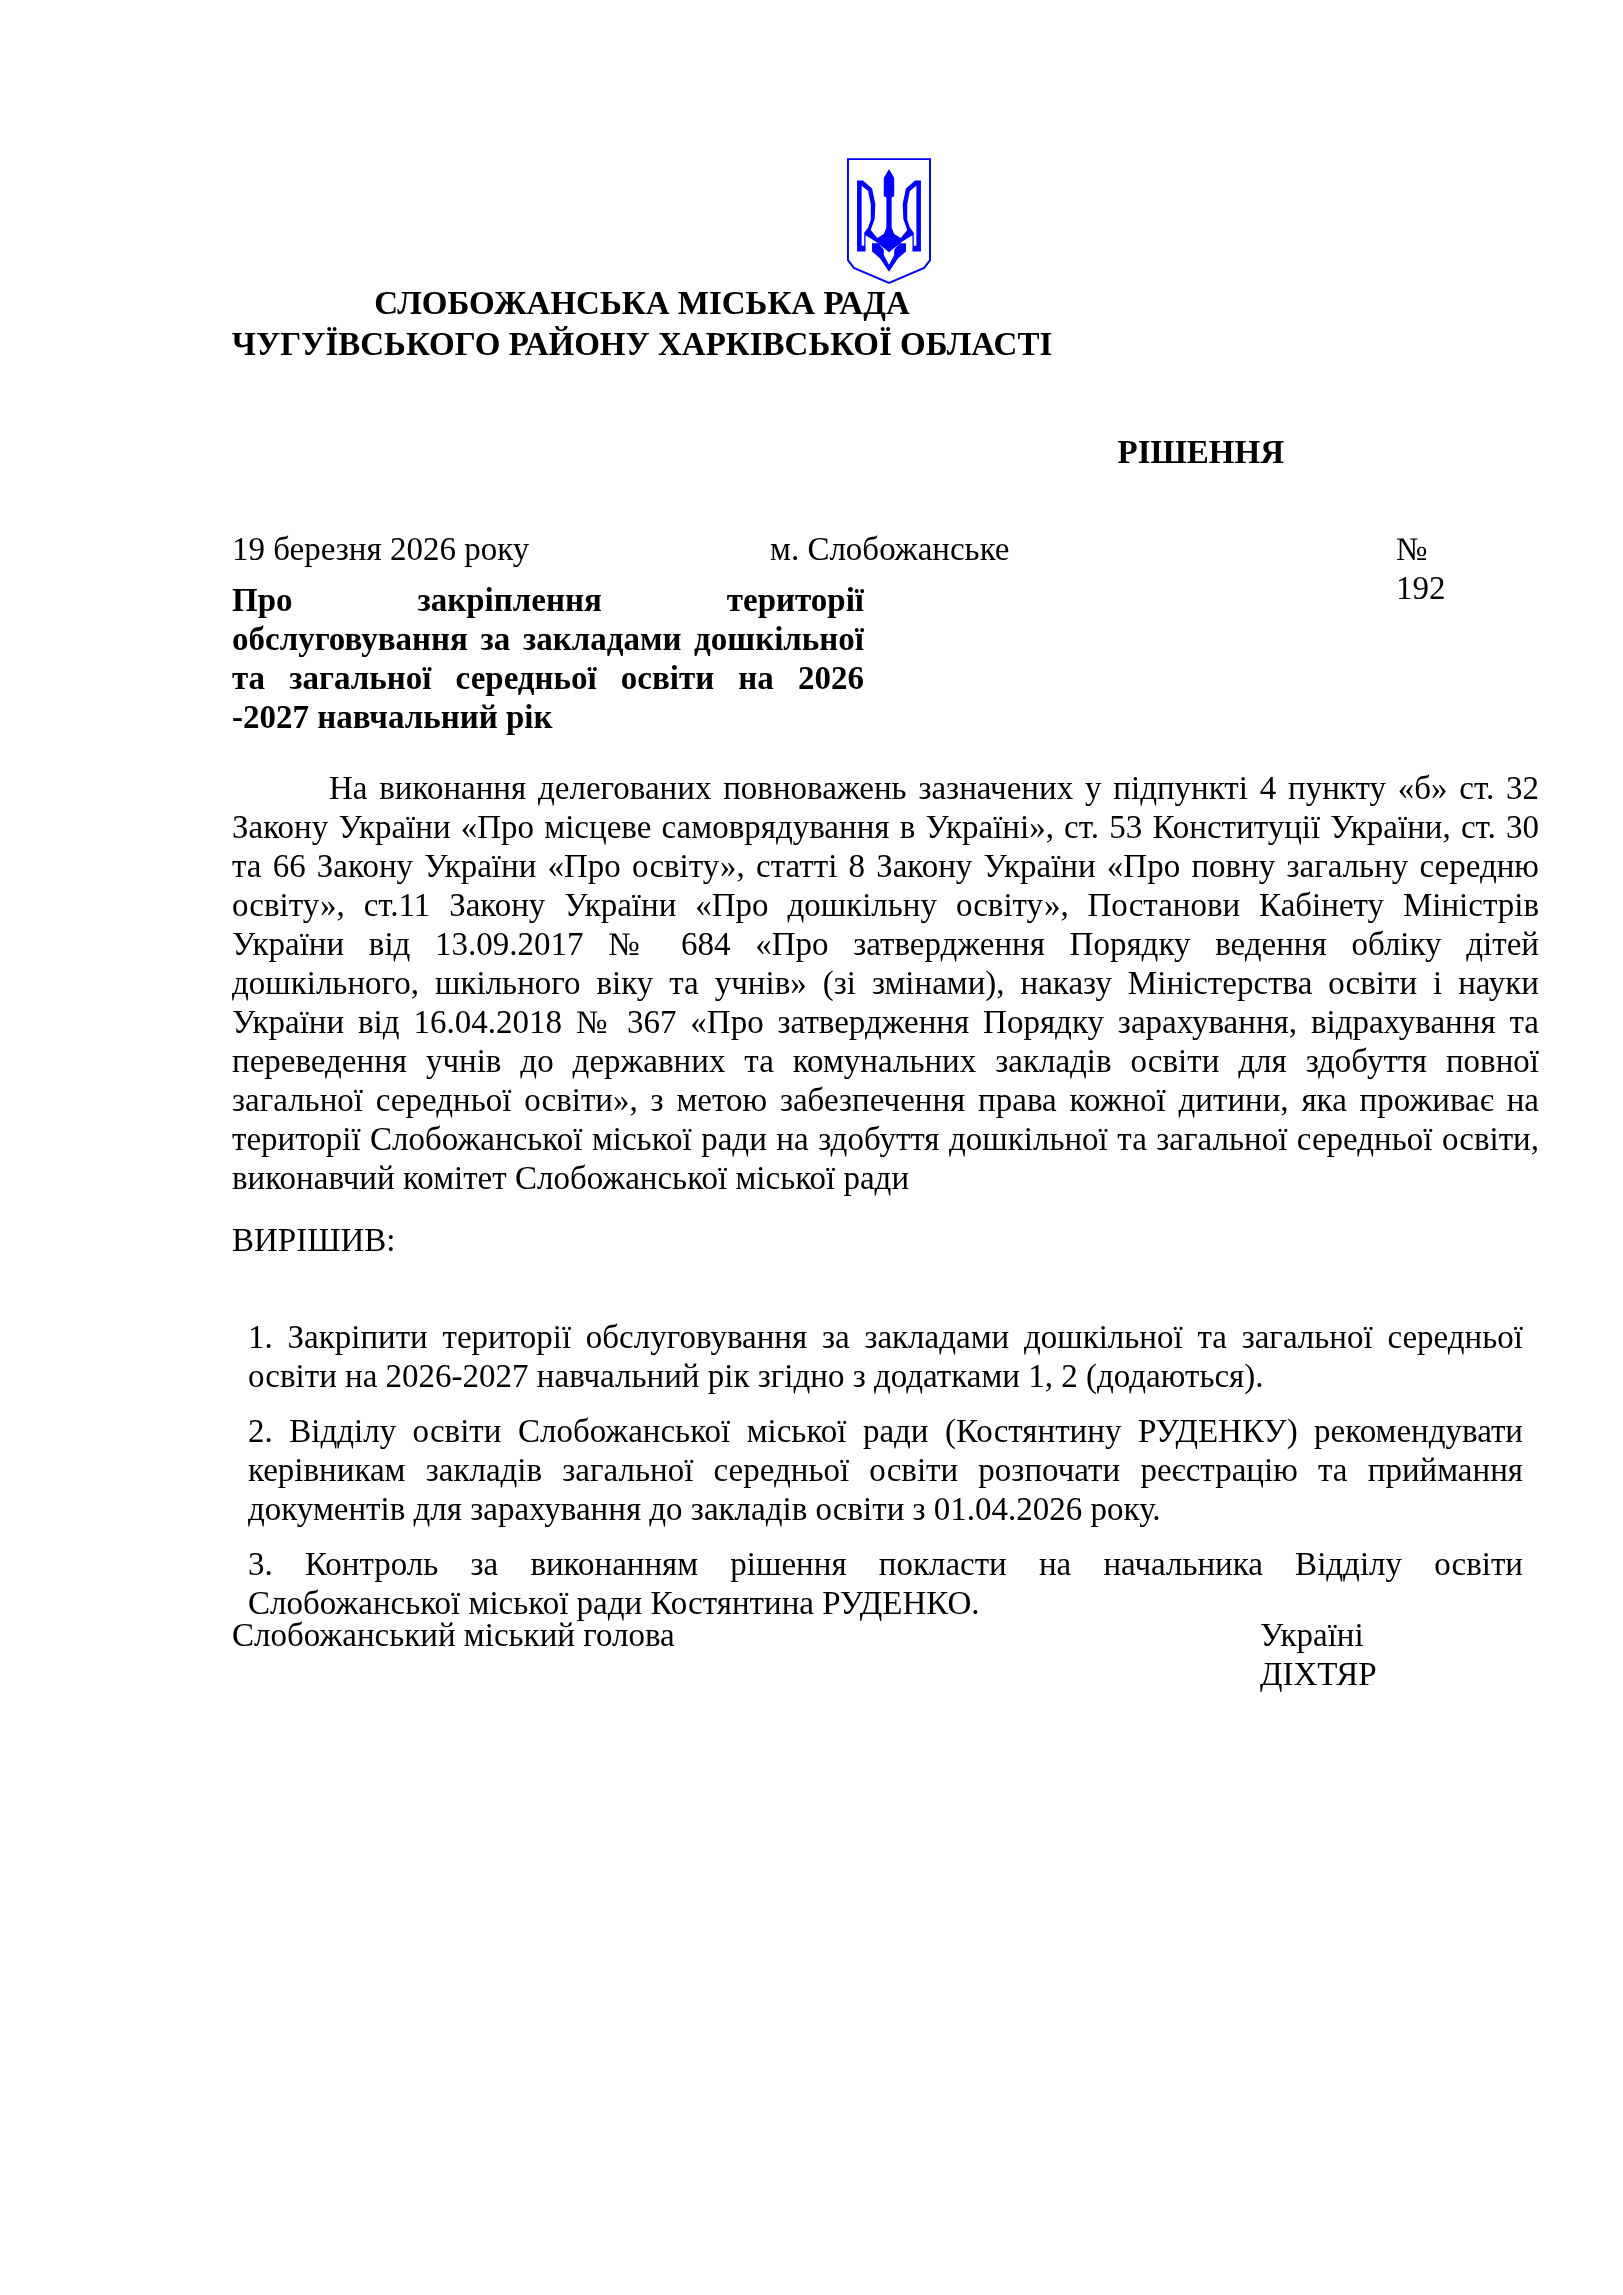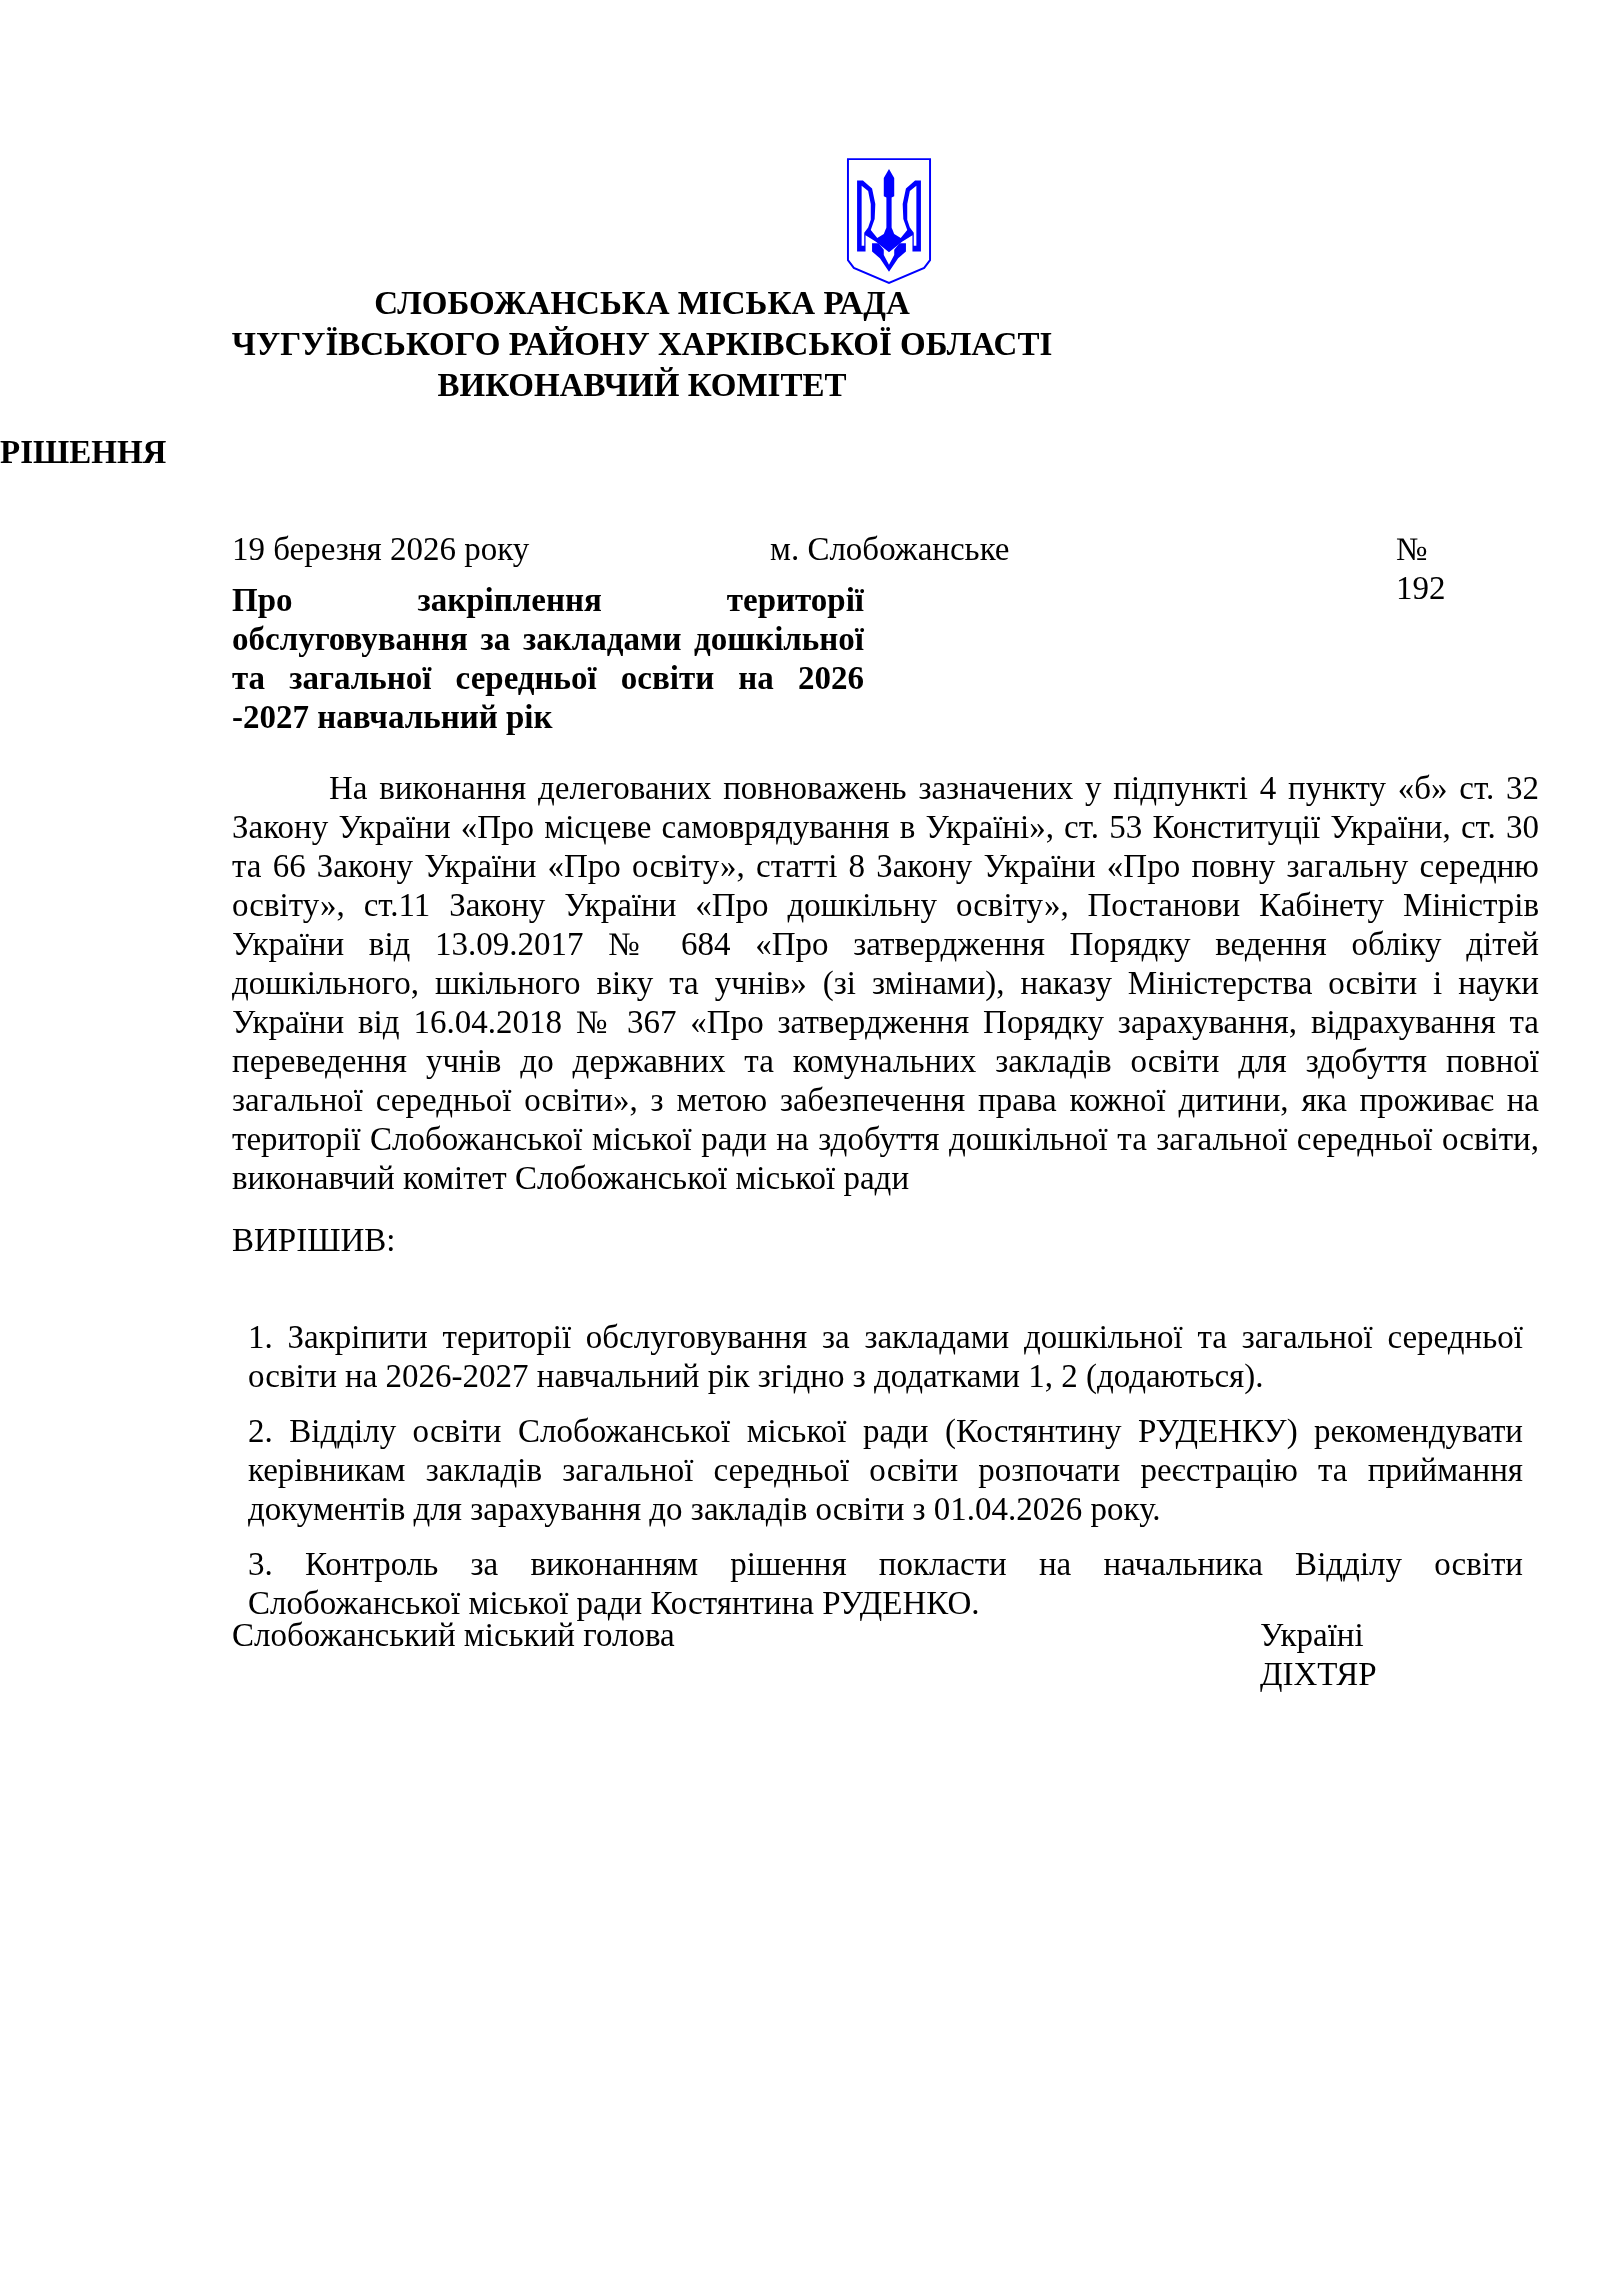--- a/index.html
+++ b/index.html
@@ -4,21 +4,21 @@
   <style>
     html, body { margin: 0; padding: 0; background: #ffffff; }
     body { width: 1623px; height: 2295px; position: relative; overflow: hidden;
            font-family: "Liberation Serif", "DejaVu Serif", serif; color: #000; }
     .page { position: absolute; left: 0; top: 0; width: 1284px; height: 2295px; background: #fff; }
     .emblem { position: absolute; left: 846px; top: 157px; width: 86px; height: 128px; }
     .emblem svg { width: 100%; height: 100%; display: block; }
     .header { position: absolute; left: 0; top: 283px; width: 100%; text-align: center;
               font-weight: bold; font-size: 33px; line-height: 41px; }
     .header .line { display: block; }
-    .title { position: absolute; left: 0; top: 433px; width: 100%; text-align: left;
+    .title { position: absolute; left: 0; top: 433px; width: 100%; text-align: right;
              font-weight: bold; font-size: 33px; line-height: 39px; }
     .meta { position: absolute; top: 506px; font-size: 33px; line-height: 39px; margin-top: 24px; }
     .meta-date { left: 232px; }
     .meta-place { left: 770px; }
     .meta-number { left: 1396px; }
     .subject { position: absolute; left: 232px; top: 581px; width: 632px;
                font-weight: bold; font-size: 33px; line-height: 39px; text-align: justify;
                text-align-last: left; }
     .body-text { position: absolute; left: 232px; width: 1307px; font-size: 33px;
                  line-height: 39px; text-align: justify; }
@@ -44,21 +44,20 @@
 
       <path d="M17 36 L26 36 L40 48 L45 72 L44 95 L38 112 L48 124 L58 118 L62 108 L66 118 L70 108 L74 118 L84 124 L94 112 L88 95 L87 72 L92 48 L106 36 L115 36 L115 145 L102 145 L102 120 L86 130 L66 146 L46 130 L30 120 L30 145 L17 145 Z M24 44 L24 136 L28 136 L28 116 L34 108 L38 96 L38 72 L34 52 Z M108 44 L98 52 L94 72 L94 96 L98 108 L104 116 L104 136 L108 136 Z" fill="#0000ff" fill-rule="evenodd"></path>
 
       <path d="M40 132 L50 132 L58 142 L58 150 L66 165 L74 150 L74 142 L82 132 L92 132 L92 145 L80 155 L66 176 L52 155 L40 145 Z" fill="#0000ff"></path>
     </svg>
   </div>
 
   <div class="header">
     <span class="line">СЛОБОЖАНСЬКА МІСЬКА  РАДА</span>
     <span class="line">ЧУГУЇВСЬКОГО РАЙОНУ ХАРКІВСЬКОЇ  ОБЛАСТІ</span>
-    <span class="line">ВИКОНАВЧИЙ КОМІТЕТ</span>
   </div>
 
   <div class="title">РІШЕННЯ</div>
 
   <div class="meta meta-date">19 березня 2026 року</div>
   <div class="meta meta-place">м.  Слобожанське</div>
   <div class="meta meta-number">№  192</div>
 
   <div class="subject">Про закріплення території обслуговування за закладами дошкільної та загальної середньої освіти на 2026 -2027 навчальний рік</div>
 

